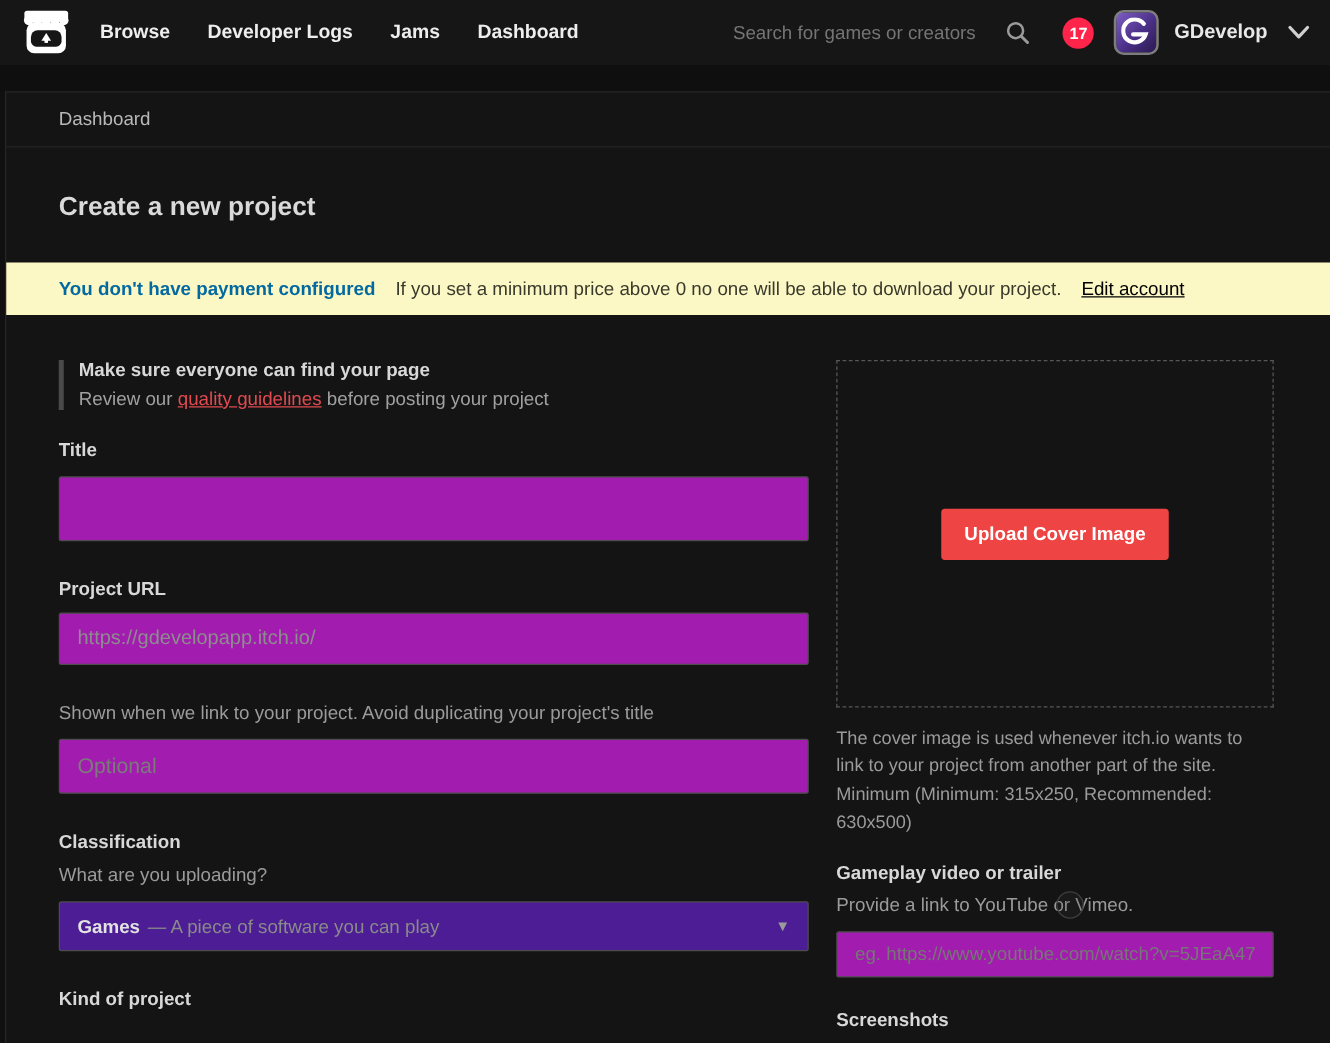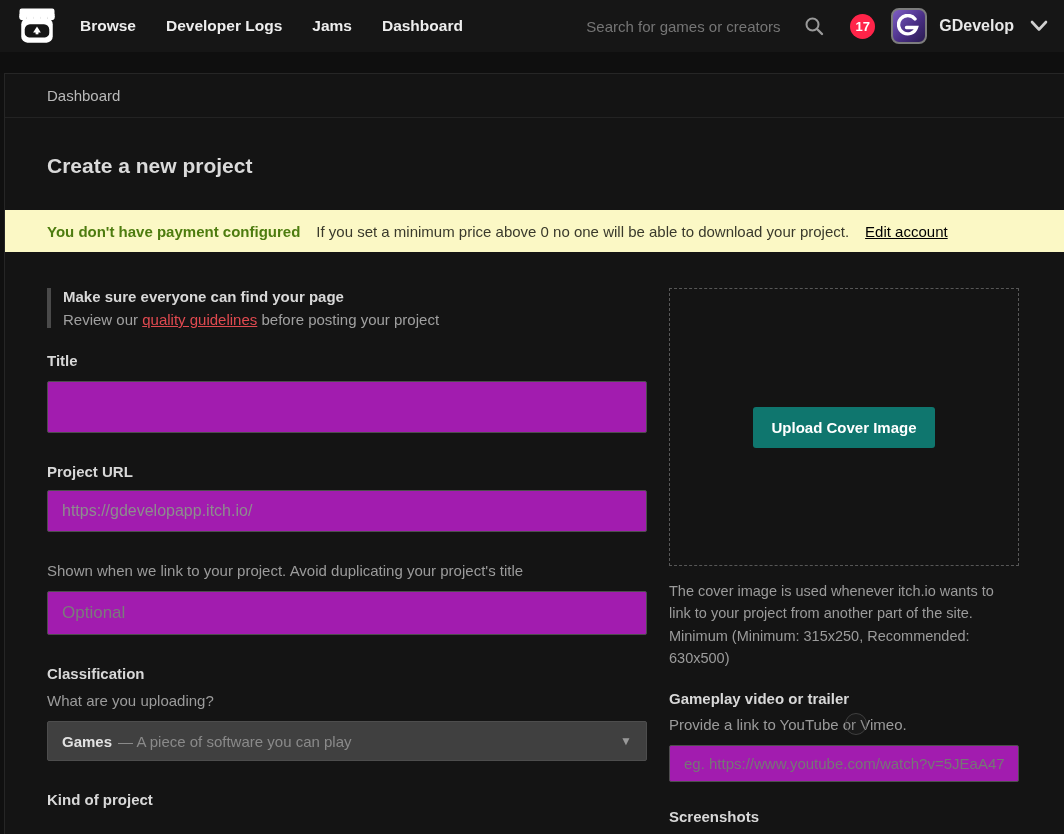--- a/index.html
+++ b/index.html
@@ -29,21 +29,21 @@
            background:#141414; min-height:761px; }
   .breadcrumb-row { height:44px; border-bottom:1px solid #232323; display:flex; align-items:center;
                     padding-left:42px; }
   .breadcrumb { color:#b9b9b9; font-size:15px; cursor:pointer; }
   .header-sec { padding:36px 0 32px 42px; }
   .page-title { color:#dadada; font-size:21px; font-weight:800; }
 
   
   .banner { height:42px; background:#fbf8c5; display:flex; align-items:center; padding-left:42px;
             font-size:15px; }
-  .banner-bold { color:#4d7c0f; font-weight:700; margin-right:16px; }
+  .banner-bold { color:#0369a1; font-weight:700; margin-right:16px; }
   .banner-text { color:#3a3a2c; margin-right:16px; }
   .banner-link { color:#000000; text-decoration:underline; cursor:pointer; }
 
   
   .form-wrap { display:flex; padding:36px 0 0 42px; }
   .col-left { width:600px; margin-right:22px; }
   .col-right { width:350px; }
 
   .intro { border-left:4px solid #4a4a4a; padding-left:12px; margin-bottom:24px; }
   .intro-title { color:#d8d8d8; font-size:15px; font-weight:700; margin-bottom:6px; }
@@ -53,32 +53,32 @@
   .field { margin-bottom:30px; }
   .field-label { color:#d8d8d8; font-size:15px; font-weight:700; margin-bottom:10px; }
   .field-help { color:#9b9b9b; font-size:15px; margin-bottom:12px; }
   .txt-input { width:100%; background:#a21caf; border:1px solid #4d4d4d; border-radius:2px;
                color:#cfcfcf; font-family:inherit; outline:none; padding:0 14px; }
   .txt-input::placeholder { color:#7b7b7b; opacity:1; }
   .input-title { height:52px; font-size:18px; margin-top:2px; }
   .input-url { height:42px; font-size:16px; }
   .input-url::placeholder { color:#8d8d8d; }
   .input-desc { height:44px; font-size:17px; }
-  .select { height:40px; background:#404040; border:1px solid #4d4d4d; border-radius:2px;
+  .select { height:40px; background:#4c1d95; border:1px solid #4d4d4d; border-radius:2px;
             display:flex; align-items:center; padding:0 14px; cursor:pointer; }
   .select-value { color:#e2e2e2; font-size:15px; font-weight:700; }
   .select-desc { color:#8a8a8a; font-size:15px; margin-left:6px; flex:1; white-space:nowrap;
                  overflow:hidden; }
   .select-caret { color:#9a9a9a; font-size:12px; margin-left:10px; }
   .clipped-label { margin-top:28px; }
 
   
   .cover-box { height:278px; border:1px dashed #575757; display:flex; align-items:center;
                justify-content:center; margin-bottom:14px; }
-  .btn { background:#0f766e; color:#ffffff; border:none; border-radius:3px; font-family:inherit;
+  .btn { background:#ef4444; color:#ffffff; border:none; border-radius:3px; font-family:inherit;
          font-size:15px; font-weight:700; padding:12px 18px; cursor:pointer; }
   .cover-help { color:#9b9b9b; font-size:14.5px; line-height:1.55; margin-bottom:20px; }
   .side-label { color:#d8d8d8; font-size:15px; font-weight:700; margin-bottom:9px; }
   .side-help { color:#9b9b9b; font-size:15px; margin-bottom:12px; position:relative; }
   .cursor-ring { position:absolute; left:176px; top:-3px; width:22px; height:22px;
                  border:1.5px solid #3f3f3f; border-radius:50%; background:rgba(60,60,60,0.15);
                  pointer-events:none; }
   .input-video { height:37px; font-size:15px; white-space:nowrap; overflow:hidden;
                  text-overflow:clip; margin-bottom:26px; }
   .input-video::placeholder { color:#767676; }

